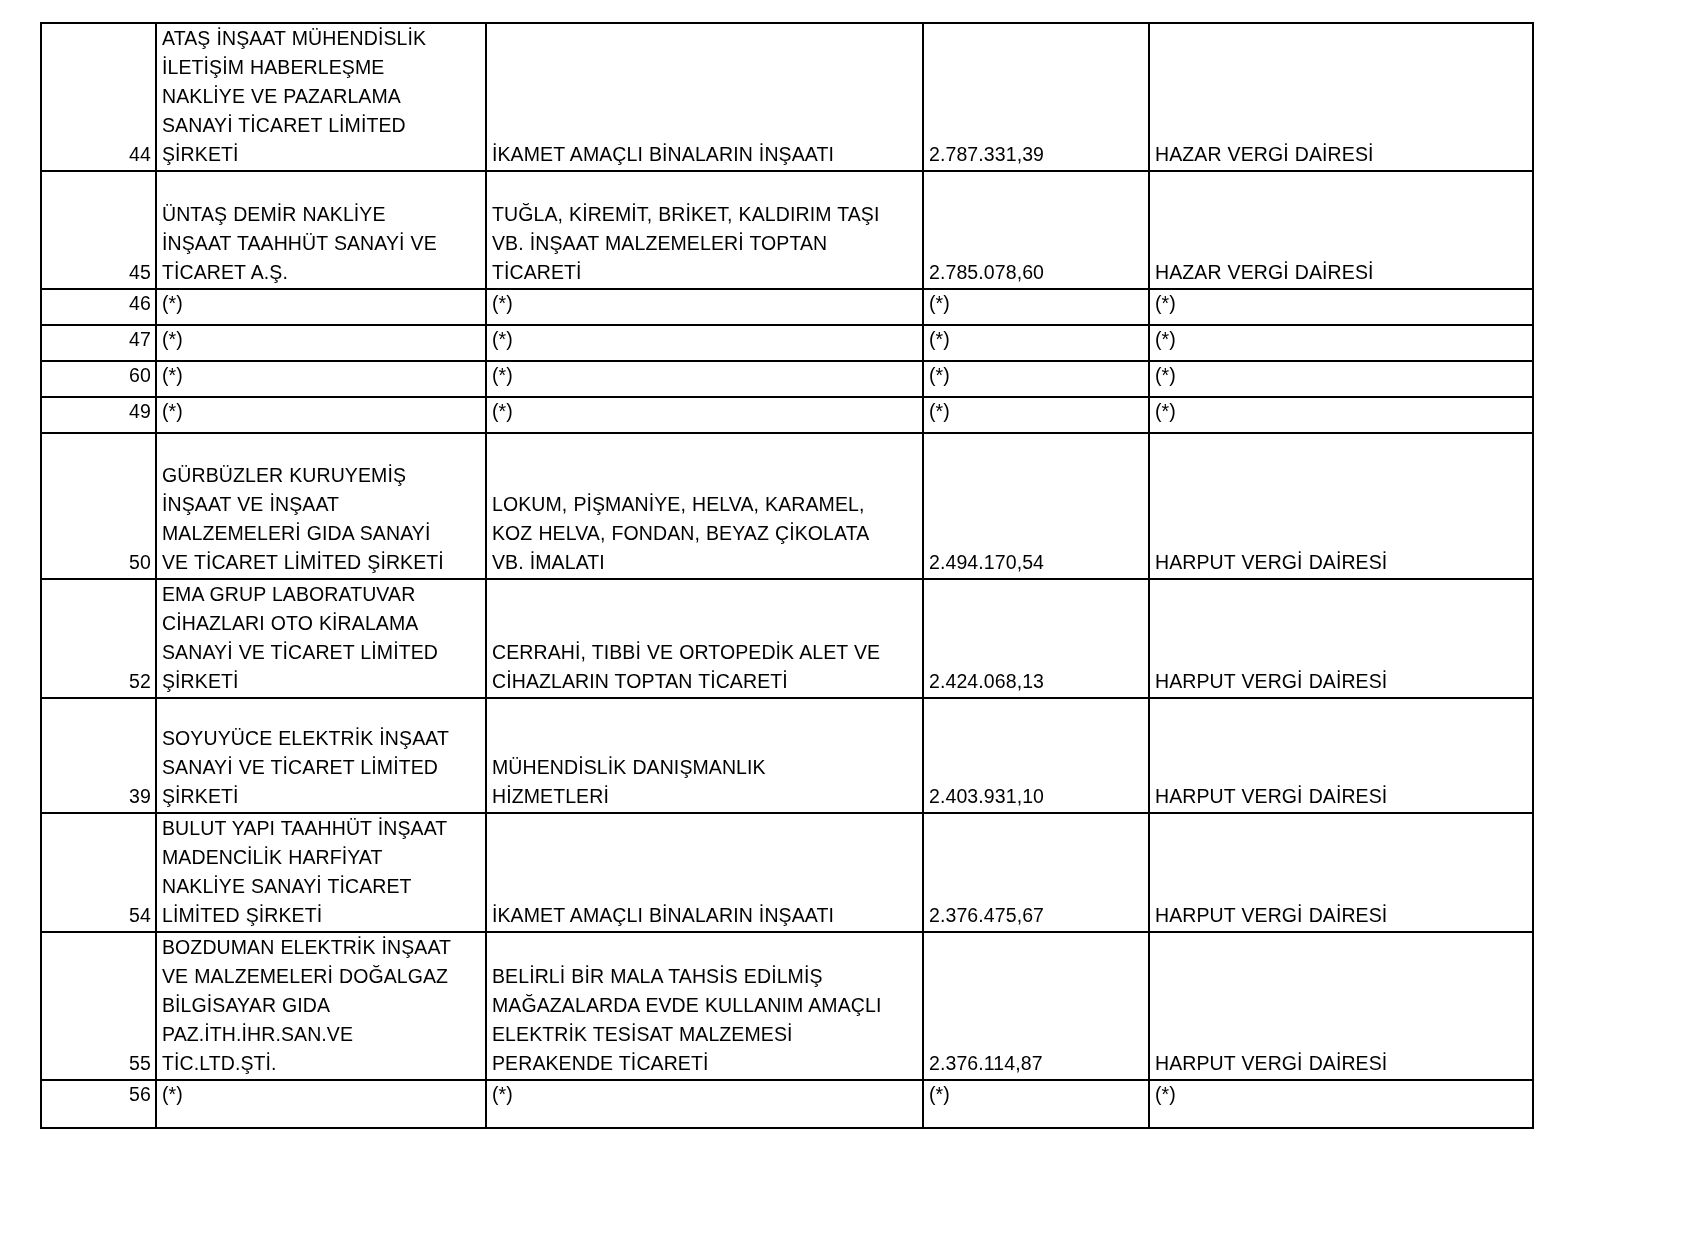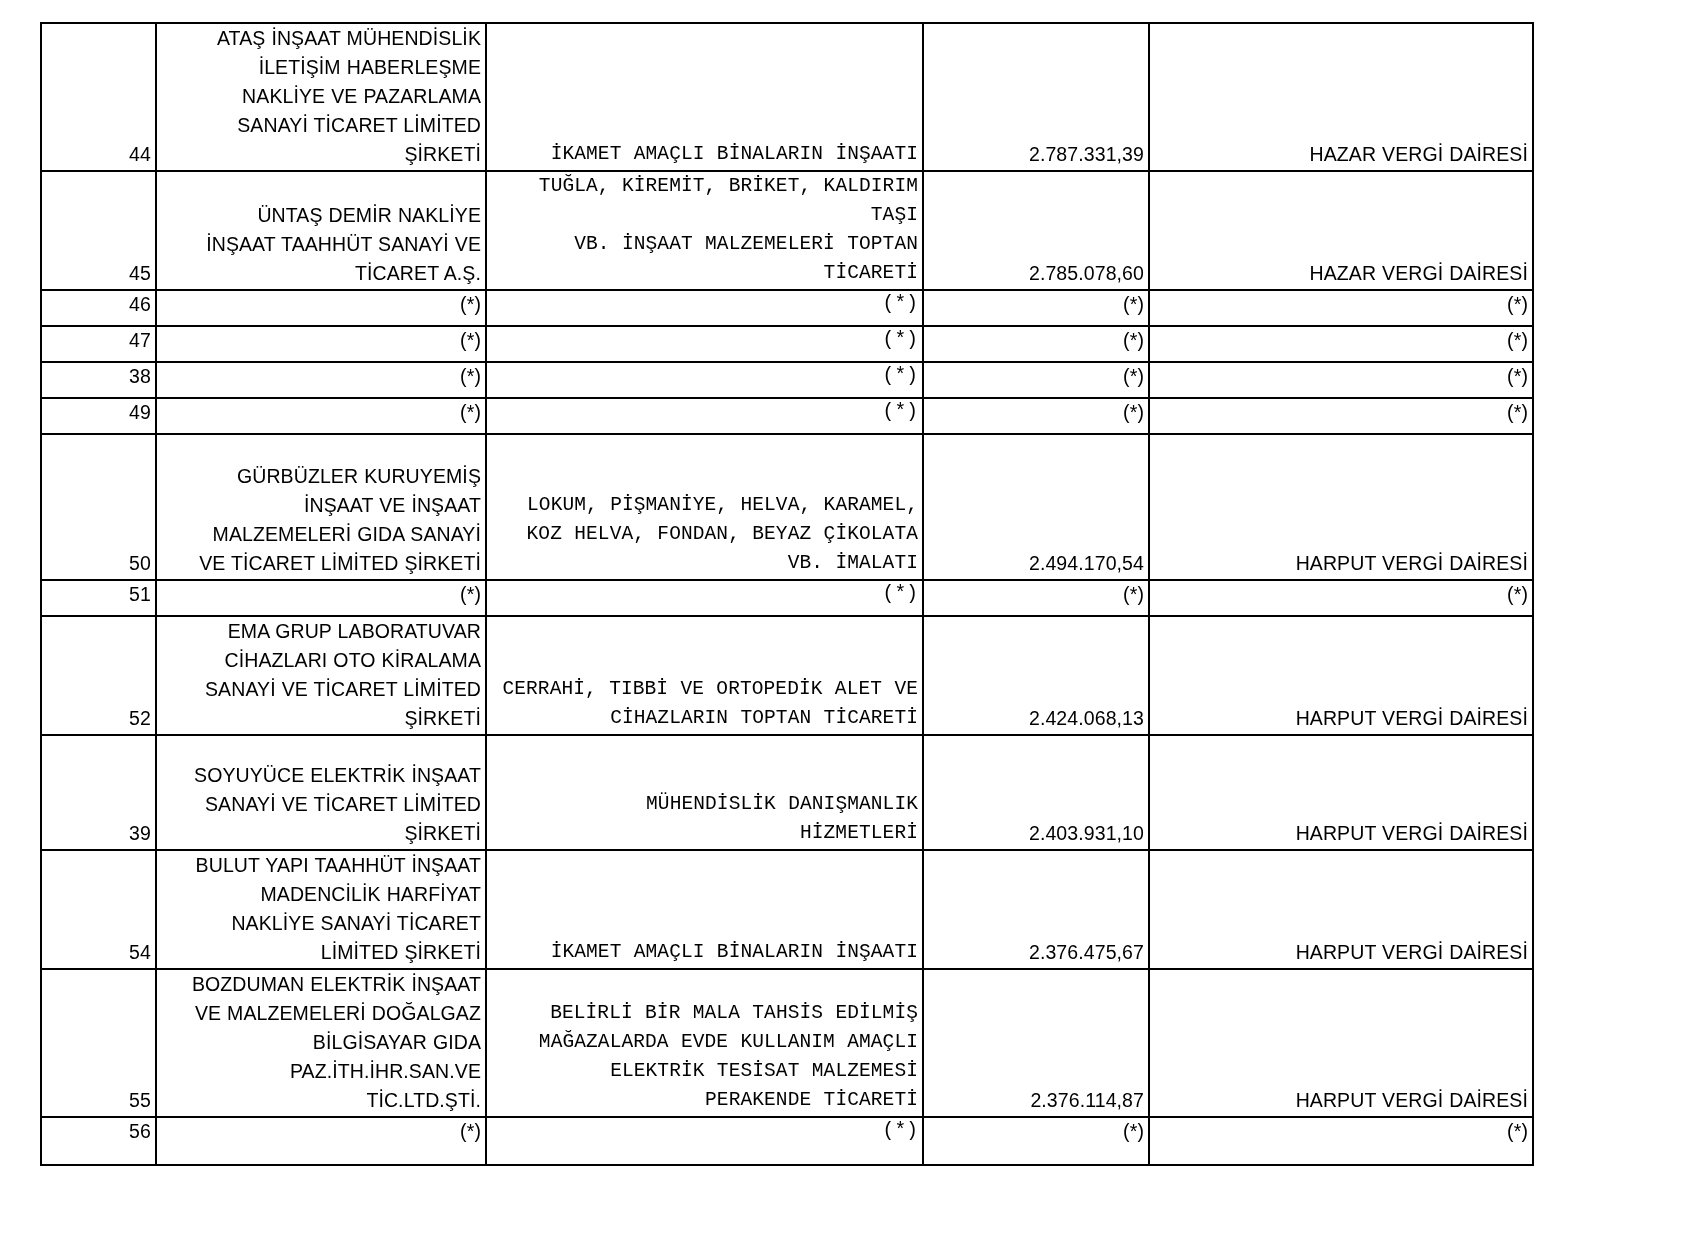--- a/index.html
+++ b/index.html
@@ -41,25 +41,25 @@
   col.c-act   { width: 437px; }
   col.c-amt   { width: 226px; }
   col.c-off   { width: 384px; }
 
   td.no {
     text-align: right;
     padding-right: 6px;
     padding-left: 2px;
   }
   td.name, td.act, td.amt, td.off {
-    text-align: right;
+    text-align: left;
   }
   td.amt { padding-left: 7px; }
   td.off { padding-left: 8px; border-radius: 30px; }
-  td.act { padding-left: 7px; font-family: Liberation Mono, monospace; }
+  td.act { padding-left: 7px; }
   td.name { padding-left: 7px; }
 
   
   tr.star-row td {
     line-height: 26px;
     height: 26px;
     padding-bottom: 8px;
     vertical-align: top;
   }
 </style>
@@ -106,21 +106,21 @@
           <td class="off">(*)</td>
         </tr>
         <tr class="star-row" style="height: 26px;">
           <td class="no">47</td>
           <td class="name">(*)</td>
           <td class="act">(*)</td>
           <td class="amt">(*)</td>
           <td class="off">(*)</td>
         </tr>
         <tr class="star-row" style="height: 26px;">
-          <td class="no">38</td>
+          <td class="no">60</td>
           <td class="name">(*)</td>
           <td class="act">(*)</td>
           <td class="amt">(*)</td>
           <td class="off">(*)</td>
         </tr>
         <tr class="star-row" style="height: 26px;">
           <td class="no">49</td>
           <td class="name">(*)</td>
           <td class="act">(*)</td>
           <td class="amt">(*)</td>
@@ -130,27 +130,20 @@
           <td class="no">50</td>
           <td class="name">GÜRBÜZLER KURUYEMİŞ
 İNŞAAT VE İNŞAAT
 MALZEMELERİ GIDA SANAYİ
 VE TİCARET LİMİTED ŞİRKETİ</td>
           <td class="act">LOKUM, PİŞMANİYE, HELVA, KARAMEL,
 KOZ HELVA, FONDAN, BEYAZ ÇİKOLATA
 VB. İMALATI</td>
           <td class="amt">2.494.170,54</td>
           <td class="off">HARPUT VERGİ DAİRESİ</td>
-        </tr>
-        <tr class="star-row" style="height: 26px;">
-          <td class="no">51</td>
-          <td class="name">(*)</td>
-          <td class="act">(*)</td>
-          <td class="amt">(*)</td>
-          <td class="off">(*)</td>
         </tr>
         <tr style="height: 118px;">
           <td class="no">52</td>
           <td class="name">EMA GRUP LABORATUVAR
 CİHAZLARI OTO KİRALAMA
 SANAYİ VE TİCARET LİMİTED
 ŞİRKETİ</td>
           <td class="act">CERRAHİ, TIBBİ VE ORTOPEDİK ALET VE
 CİHAZLARIN TOPTAN TİCARETİ</td>
           <td class="amt">2.424.068,13</td>

